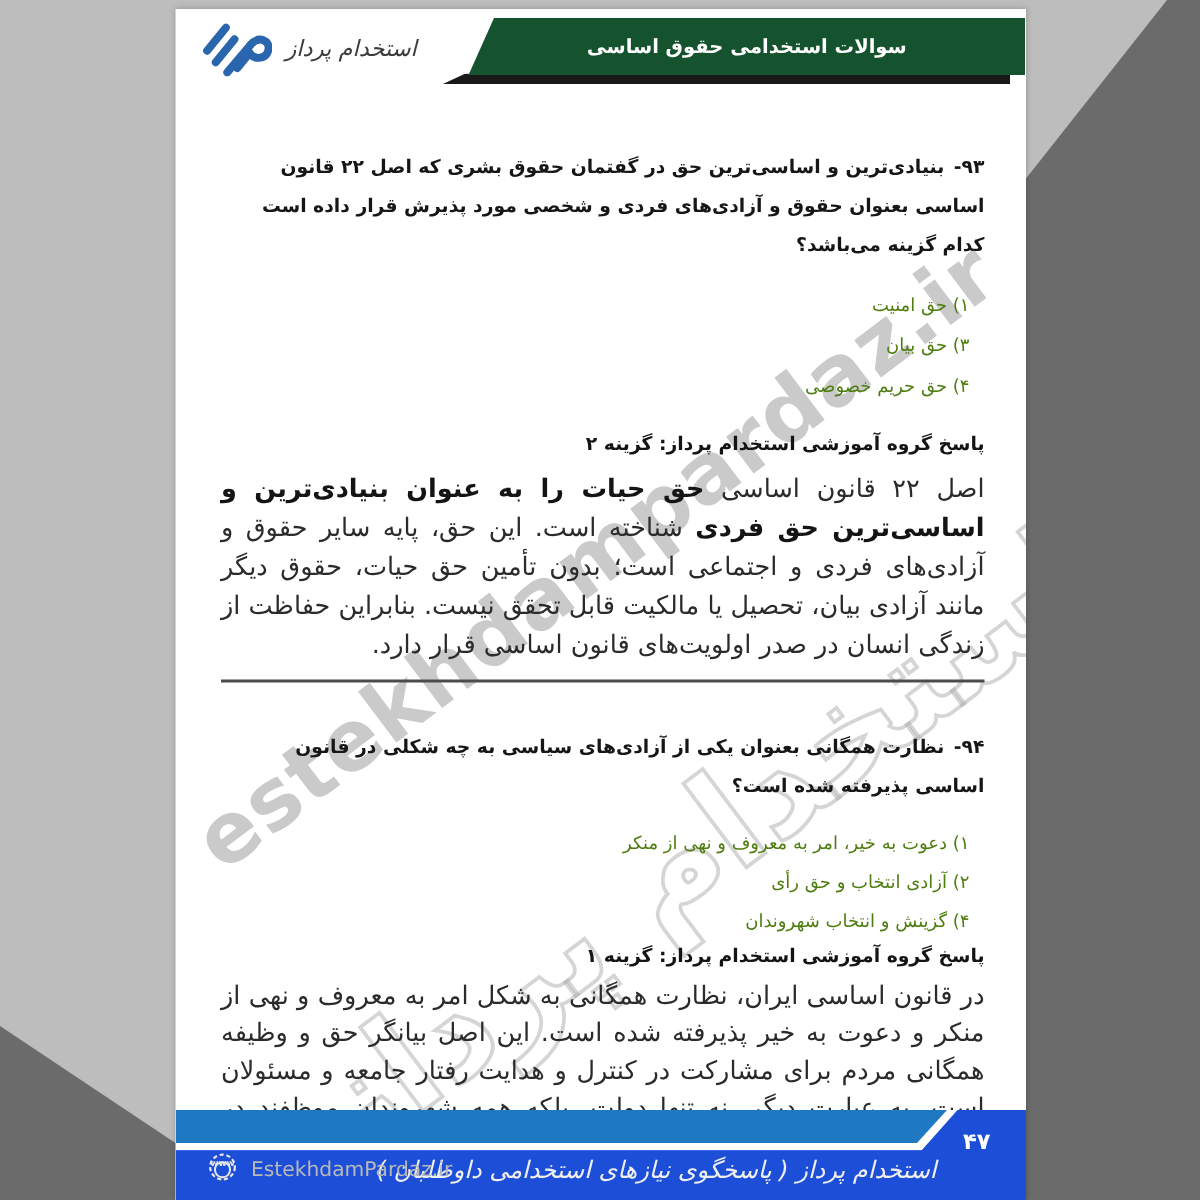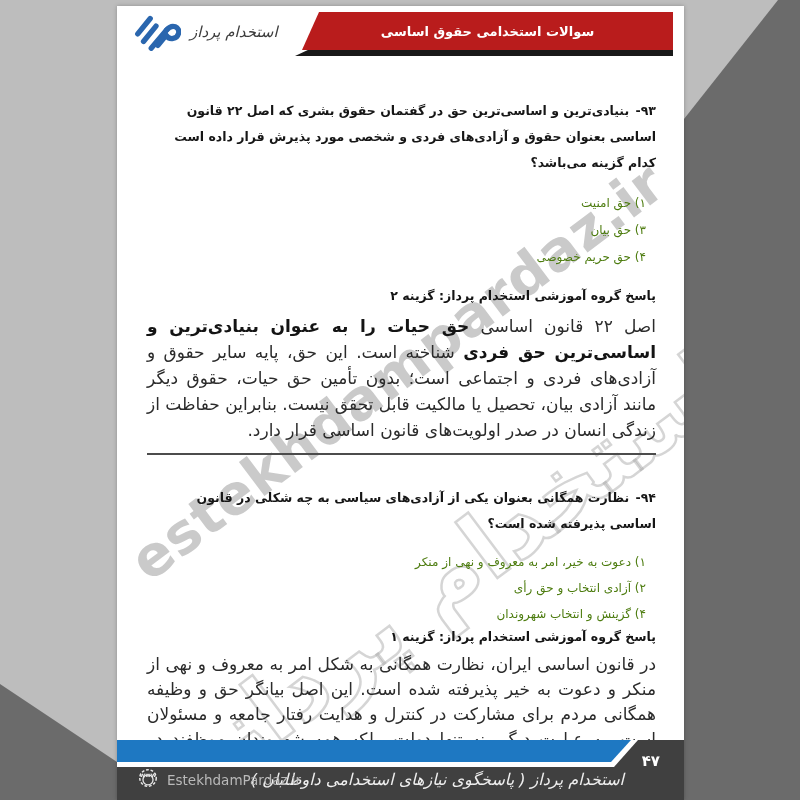--- a/index.html
+++ b/index.html
@@ -19,42 +19,42 @@
             font-weight:bold;font-size:56px;letter-spacing:1px;color:rgba(122,122,122,.40);direction:ltr;white-space:nowrap;}
   .wm-fa{left:60px;top:355px;width:580px;height:400px;transform:rotate(-37deg);
          font-weight:bold;font-size:92px;color:transparent;-webkit-text-stroke:2.5px rgba(168,168,168,.48);white-space:nowrap;}
 
   
   .hdr{position:relative;height:52px;z-index:2;}
   .logo-wrap{position:absolute;left:14px;top:3px;height:46px;display:flex;align-items:center;gap:9px;direction:ltr;}
   .brand{font-size:15px;color:#3c3c3c;font-style:italic;letter-spacing:.5px;}
   .banner-shadow{position:absolute;left:178px;top:43px;width:378px;height:7px;background:#191919;
       clip-path:polygon(15px 0,100% 0,100% 100%,0 100%);}
-  .banner{position:absolute;left:185px;top:6px;width:371px;height:38px;background:#b91c1c;
+  .banner{position:absolute;left:195px;top:6px;width:371px;height:38px;background:#14532d;
       clip-path:polygon(17px 0,100% 0,100% 100%,0 100%);display:flex;align-items:center;justify-content:center;}
   .banner span{color:#fff;font-weight:bold;font-size:13px;}
 
   
   .content{position:relative;z-index:2;padding:40px 28px 0 30px;color:#1d1d1d;}
   .q-title{margin:0;font-size:12.5px;font-weight:bold;line-height:26px;color:#161616;}
   .q-title .qnum{margin-left:2px;}
   .opts{list-style:none;margin:14px 0 0;padding:0 10px 0 0;}
   .opts li{font-size:12px;line-height:27px;color:#4d7c0f;}
   .ans{margin:17px 0 0;font-size:12.5px;font-weight:bold;color:#141414;}
   .expl{margin:10px 0 0;font-size:17px;line-height:26px;text-align:justify;color:#2b2b2b;}
   .expl b{color:#141414;}
   .divider{border:none;border-top:2px solid #4c4c4c;margin:10px 0 0;}
   .q2-title{margin-top:30px;}
   .q2 .opts{margin-top:12px;}
   .q2 .opts li{line-height:26px;}
   .q2 .ans{margin-top:2px;}
   .q2 .expl{margin-top:8px;line-height:25px;}
 
   
-  .ftr{position:absolute;left:0;bottom:0;width:567px;height:60px;background:#404040;z-index:3;direction:ltr;}
+  .ftr{position:absolute;left:0;bottom:0;width:567px;height:60px;background:#1d4ed8;z-index:3;direction:ltr;}
   .f-white{position:absolute;top:0;left:0;width:521px;height:27px;background:#ffffff;
       clip-path:polygon(0 0,100% 0,calc(100% - 24px) 100%,0 100%);}
   .f-blue{position:absolute;top:0;left:0;width:514px;height:22px;background:#1e78c2;
       clip-path:polygon(0 0,100% 0,calc(100% - 20px) 100%,0 100%);}
   .f-page{position:absolute;right:24px;top:12px;color:#fff;font-weight:bold;font-size:15px;}
   .f-tag{position:absolute;right:60px;top:30px;color:#efefef;font-size:16px;font-style:italic;direction:rtl;}
   .f-site{position:absolute;left:20px;top:27px;display:flex;align-items:center;gap:8px;color:#b9b9b9;font-size:13.5px;}
 </style>
 </head>
 <body>

